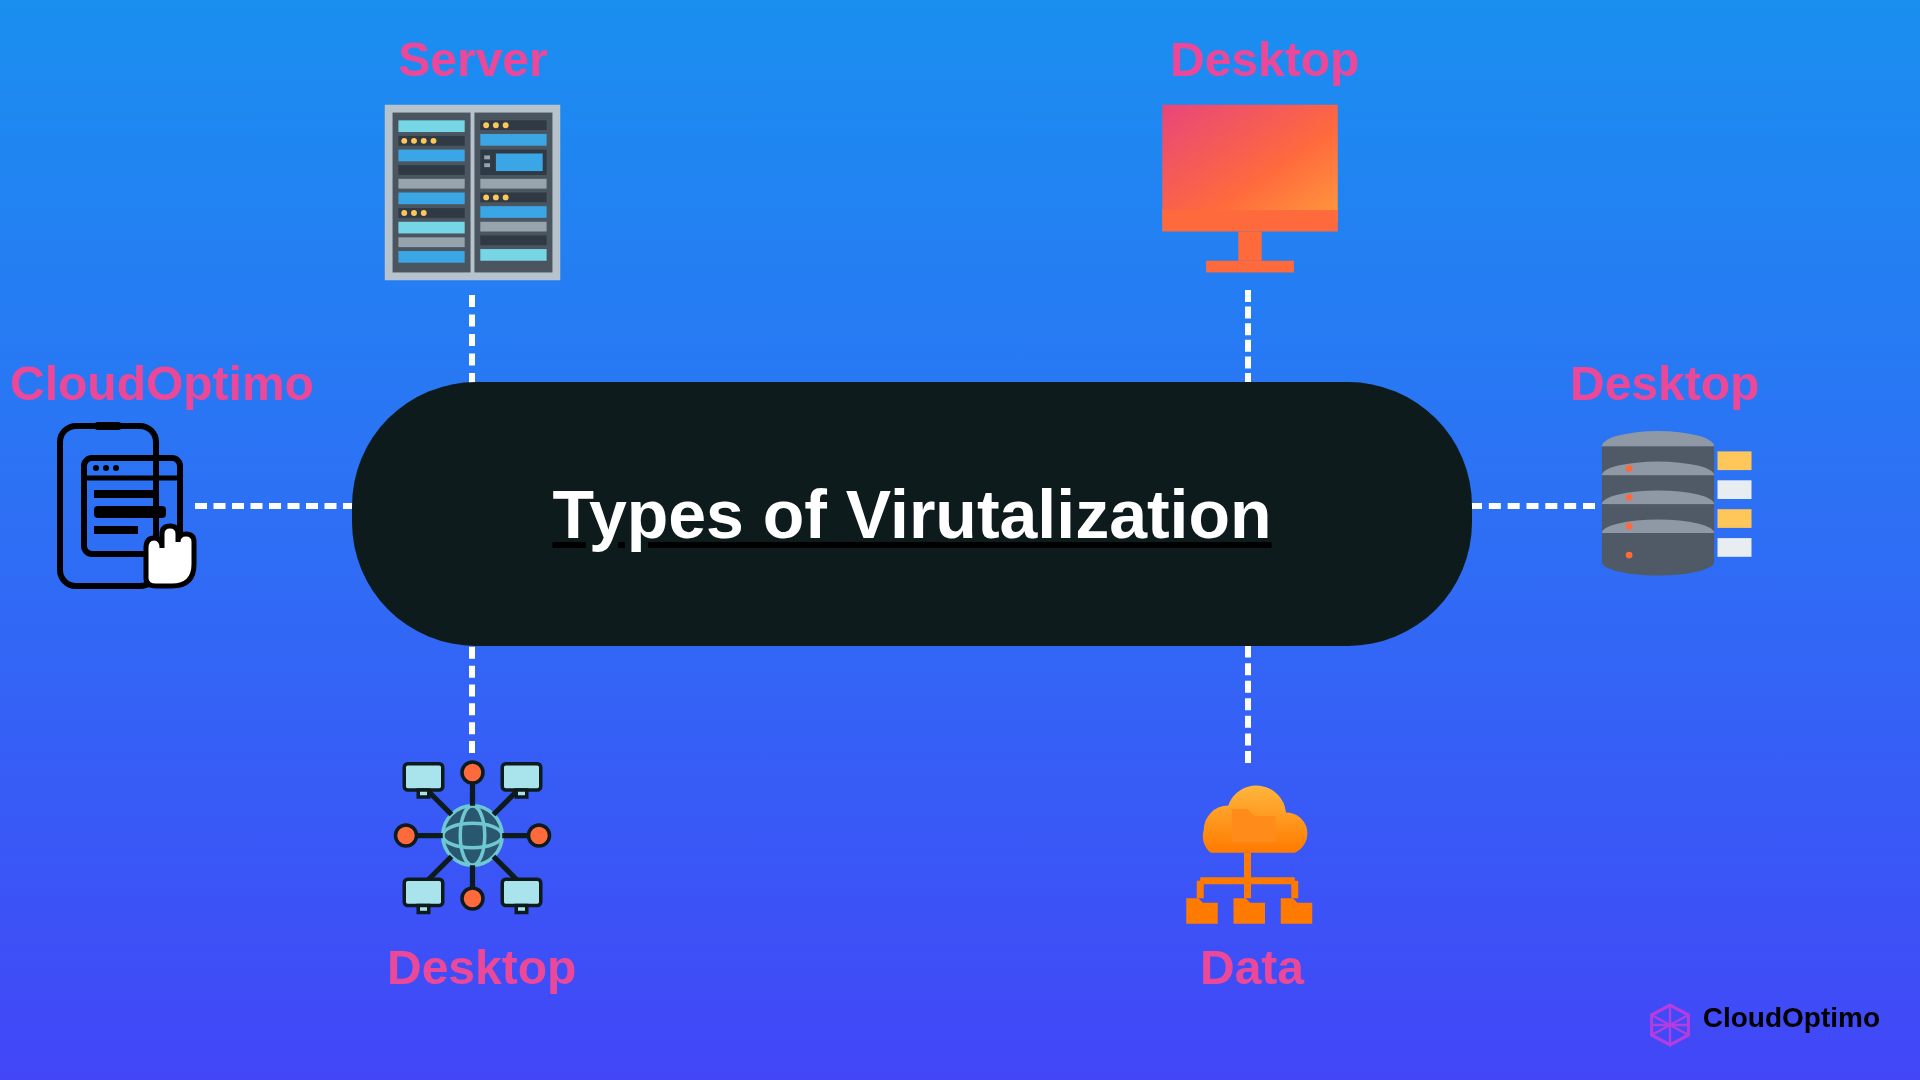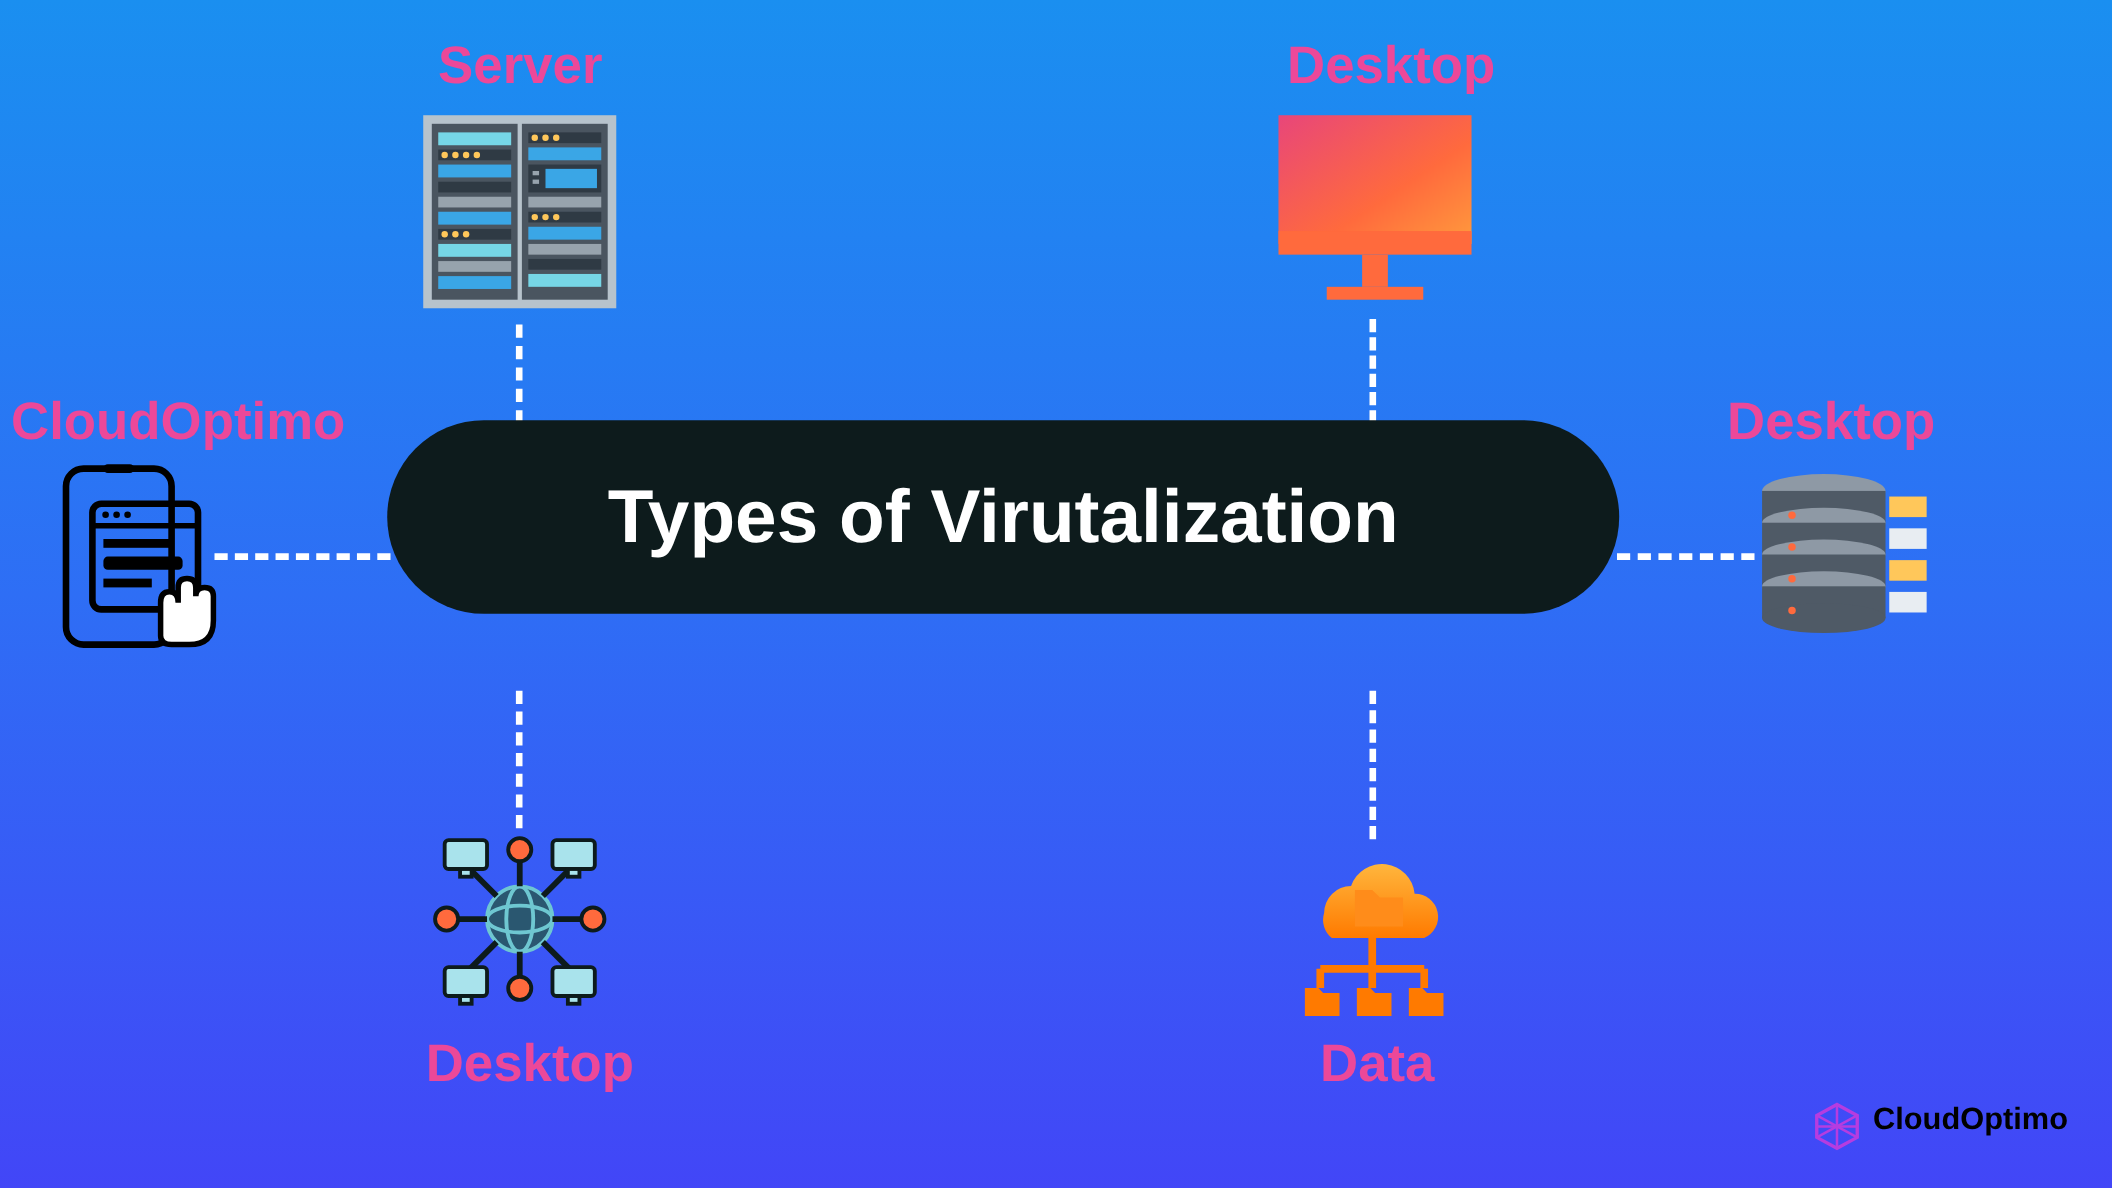--- a/index.html
+++ b/index.html
@@ -16,26 +16,27 @@
     color: #ec4899;
     font-weight: 700;
     font-size: 48px;
     text-align: center;
   }
   .center-pill {
     position: absolute;
     left: 352px;
     top: 382px;
     width: 1120px;
-    height: 176px;
+    height: 264px;
     background: #0d1b1c;
     border-radius: 124px;
     display: flex;
     align-items: center;
     justify-content: center;
+    text-decoration: underline;
   }
   .center-title {
     color: #fff;
     font-size: 68px;
     font-weight: 700;
   }
   .connector {
     position: absolute;
     border: 0;
   }

